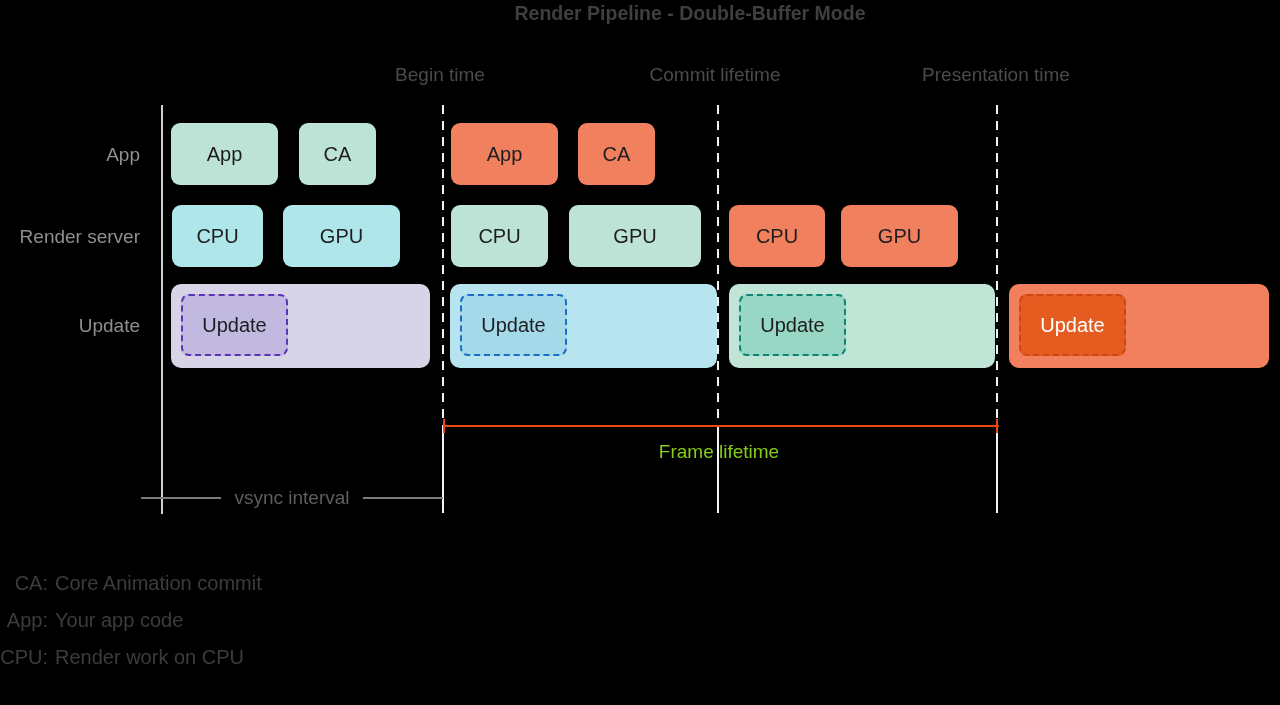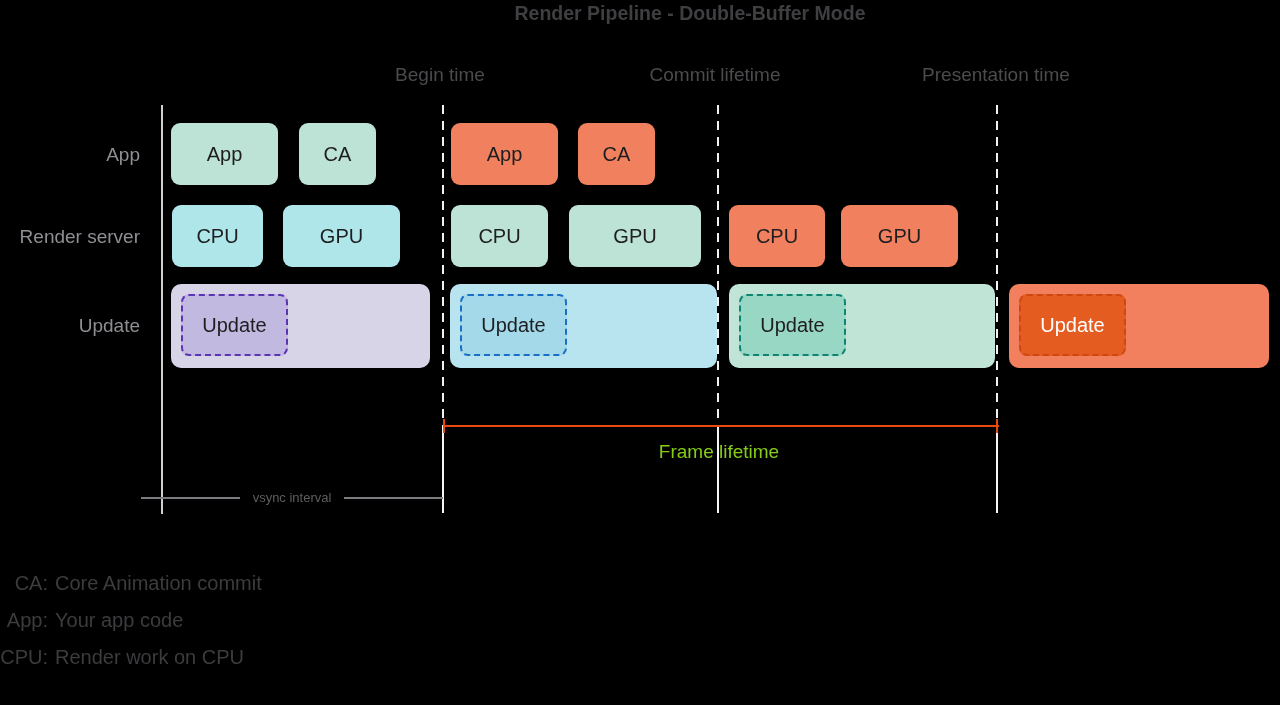--- a/index.html
+++ b/index.html
@@ -125,21 +125,21 @@
     white-space: nowrap;
   }
 
   
   .vsync {
     position: absolute;
     left: 141px; top: 488px;
     width: 302px; height: 19px;
     display: flex;
     align-items: center;
-    font-size: 13px;
+    font-size: 19px;
     color: #5e5e61;
     white-space: nowrap;
   }
   .vs-seg { flex: 1; height: 2px; background: #7c7c80; }
   .vs-text { padding: 0 13px; }
 
   
   .legend {
     position: absolute;
     left: 0; top: 565px;

